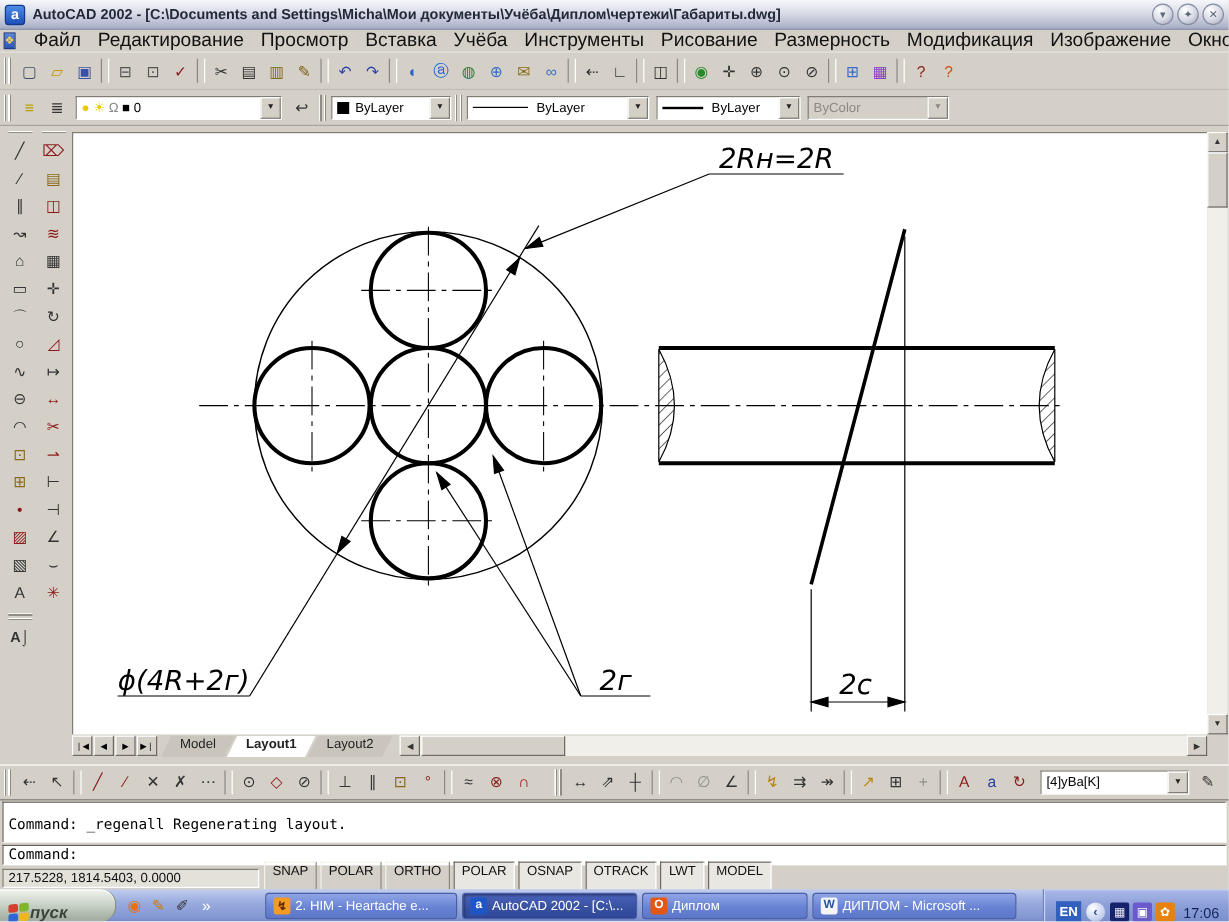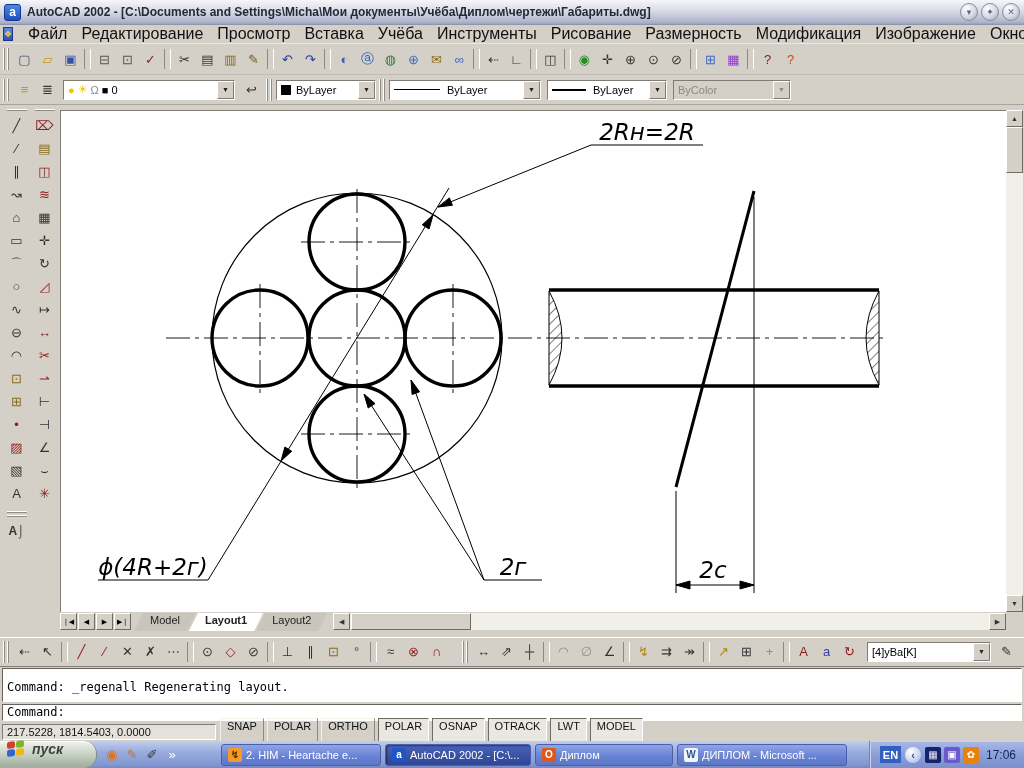--- a/index.html
+++ b/index.html
@@ -89,36 +89,36 @@
     font-size:11px; padding:1px 4px; color:#111; margin-right:4px; }
   .sbtn { height:28px; padding:1px 6px; font-size:11px; color:#111; margin-right:3px;
     border:1px solid; border-color:#F4F2EC #8D8982 #8D8982 #F4F2EC; }
   .sbtn.pressed { border-color:#6F6B63 #fff #fff #6F6B63; background:#E9E7E1; }
 
   
   .taskbar { position:absolute; left:0; top:741px; width:1024px; height:27px;
     background:linear-gradient(#C2CDEE,#9AACDE 40%,#8297D2 88%,#7387C6); display:flex; align-items:center; }
   .startbtn { height:27px; width:97px; border-radius:0 13px 13px 0;
     background:linear-gradient(#F2F4EE,#CBD4C8 45%,#A4B1A2 90%); border-right:1px solid #7E8C7C;
-    display:flex; align-items:flex-start; gap:8px; padding-left:7px; box-shadow:inset 0 1px 0 #fff; flex:none; }
+    display:flex; align-items:flex-end; gap:1px; padding-left:7px; box-shadow:inset 0 1px 0 #fff; flex:none; }
   .winflag { width:17px; height:15px; display:grid; grid-template-columns:8px 8px; grid-template-rows:7px 7px;
     gap:1px; transform:skewY(-6deg); }
   .winflag span { border-radius:2px; }
   .startlabel { font-size:14px; font-weight:bold; font-style:italic; color:#3A443A; }
   .quick { display:flex; align-items:center; gap:2px; padding:0 6px; flex:none; }
   .qlicon { width:18px; height:18px; display:flex; align-items:center; justify-content:center; font-size:13px; }
   .tasks { display:flex; align-items:center; gap:4px; padding-left:34px; }
   .task { height:22px; display:flex; align-items:center; gap:4px; padding:0 6px; border-radius:3px;
     background:linear-gradient(#8FA5E6,#6983D4 55%,#5C76C8); border:1px solid #4A5FA8; color:#fff;
     font-size:11px; white-space:nowrap; overflow:hidden; flex:none; }
   .task.active { background:linear-gradient(#4A63BC,#37509F 60%,#31479A); box-shadow:inset 1px 1px 2px rgba(0,0,0,.45); }
   .ticon { width:14px; height:14px; border-radius:2px; font-size:10px; font-weight:bold;
     display:flex; align-items:center; justify-content:center; flex:none; }
   .tlabel { overflow:hidden; text-overflow:ellipsis; }
-  .tray { margin-left:auto; height:27px; display:flex; align-items:center; gap:4px; padding:0 8px 0 10px;
+  .tray { margin-left:auto; height:27px; display:flex; align-items:flex-end; gap:4px; padding:0 8px 0 10px;
     background:linear-gradient(#AAB9E8,#8C9FD8 50%,#7A8FCC); border-left:1px solid #6F84C4; box-shadow:inset 1px 1px 0 #C8D2F0; }
   .lang { width:21px; height:17px; background:#3160BE; color:#fff; font-size:11px; font-weight:bold;
     display:flex; align-items:center; justify-content:center; }
   .chev { width:16px; height:16px; border-radius:50%; background:radial-gradient(circle at 35% 30%,#fff,#C9D4F0 60%,#9FB0DE);
     color:#3050A0; font-size:11px; font-weight:bold; display:flex; align-items:center; justify-content:center; }
   .trayicon { width:16px; height:16px; border-radius:2px; font-size:10px; display:flex; align-items:center; justify-content:center; }
   .clock { font-size:12px; color:#15255C; margin-left:3px; }
 
   svg text { font-family:"DejaVu Sans", sans-serif; font-style:italic; fill:#000; }
 </style>

